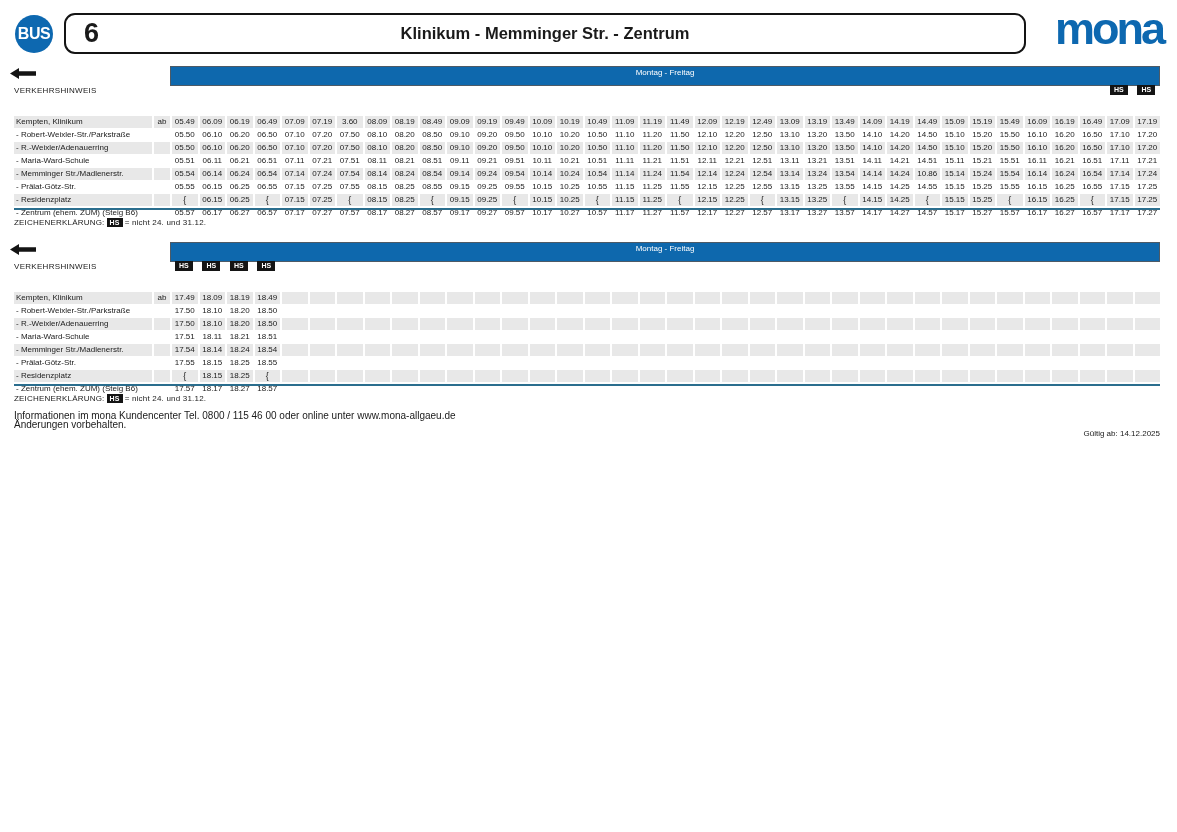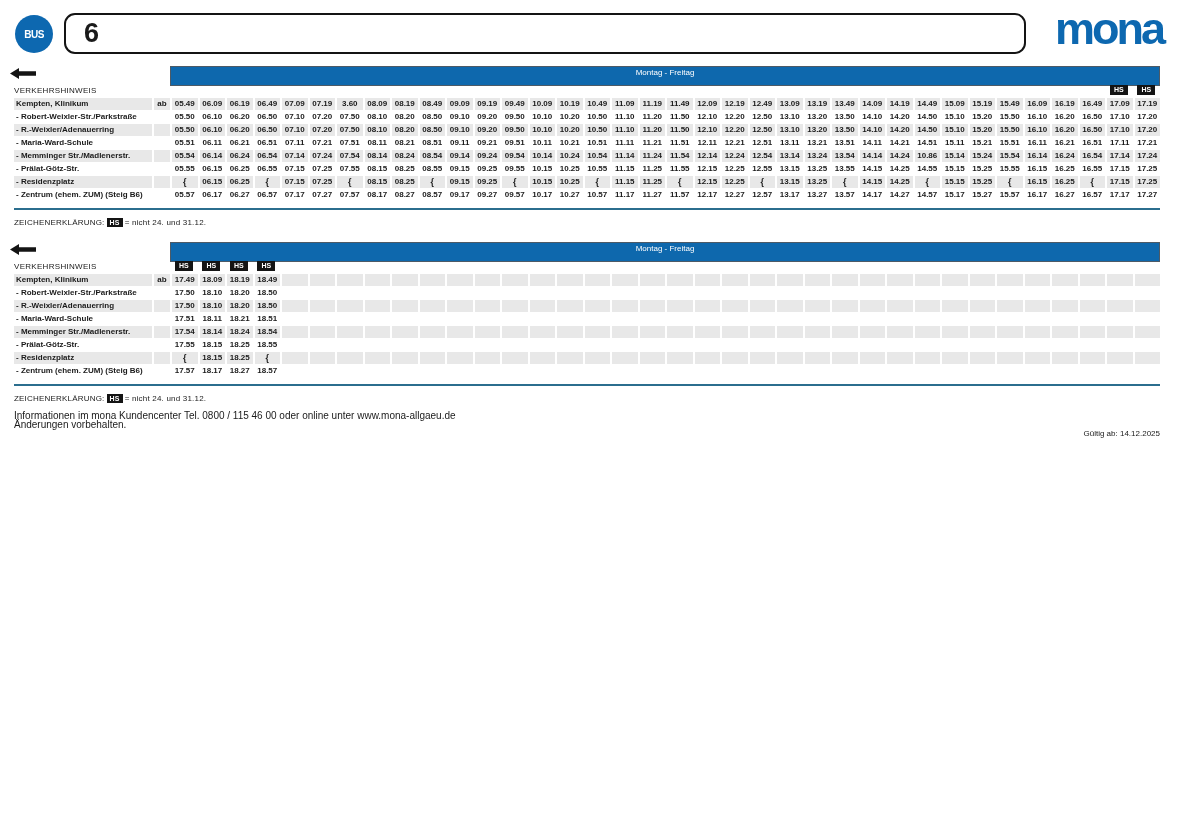--- a/index.html
+++ b/index.html
@@ -4,21 +4,21 @@
 <style>
   html,body{margin:0;padding:0;}
   body{
     width:1177px;height:832px;background:#ffffff;color:#1a1a1a;
     font-family:"Liberation Sans",sans-serif;position:relative;overflow:hidden;
   }
   
   .bus-badge{
     position:absolute;left:15px;top:15px;width:38px;height:38px;border-radius:50%;
     background:#0d68b0;color:#fff;display:flex;align-items:center;justify-content:center;
-    font-weight:bold;font-size:10px;letter-spacing:-.5px;
+    font-weight:bold;font-size:16px;letter-spacing:-.5px;
   }
   .title-box{
     position:absolute;left:64px;top:13px;width:958px;height:37px;
     border:2px solid #141414;border-radius:11px;background:#fff;
   }
   .line-number{position:absolute;left:18px;top:3px;font-size:27px;font-weight:bold;}
   .route-title{position:absolute;left:0;right:0;top:9px;text-align:center;font-size:16.5px;font-weight:bold;}
   .mona-logo{
     position:absolute;right:14px;top:6px;font-size:45px;font-weight:bold;color:#0d68b0;
     letter-spacing:-3px;line-height:1;
@@ -33,21 +33,21 @@
     text-align:center;line-height:12px;
   }
   .back-arrow{position:absolute;left:10px;top:2px;width:26px;height:11px;}
   .hinweis{position:absolute;left:14px;top:20px;font-size:8px;letter-spacing:.3px;}
   .hs-chips{position:absolute;left:0;top:19px;width:1177px;height:11px;}
   .hs-chip{
     position:absolute;top:0;width:18px;height:10px;background:#141414;color:#fff;
     font-size:7px;font-weight:bold;text-align:center;line-height:10px;
   }
   
-  .tt{position:absolute;left:14px;top:32px;width:1146px;font-weight:bold;}
+  .tt{position:absolute;left:14px;top:50px;width:1146px;}
   .row{
     display:grid;grid-template-columns:138px 18px repeat(36,1fr);
     height:12px;margin-bottom:1px;font-size:8px;line-height:12px;
   }
   .row.shade > div{background:#e8e8e8;}
   .stop-cell{padding-left:2px;white-space:nowrap;overflow:hidden;}
   .ab-cell,.t-cell{border-left:2px solid #fff;text-align:center;white-space:nowrap;}
   .brace{font-size:9px;}
   .table-end{position:absolute;left:14px;top:142px;width:1146px;height:2px;background:#2b6e8e;}
   .legend{position:absolute;left:14px;top:152px;font-size:8px;letter-spacing:.2px;}
@@ -61,20 +61,21 @@
 </style>
 </head>
 <body>
 
 <div class="bus-badge">
   <span>BUS</span>
 </div>
 
 <div class="title-box">
   <span class="line-number">6</span>
+  <div class="route-title">Klinikum - Memminger Str. - Zentrum</div>
 </div>
 
 <div class="mona-logo">mona</div>
 
 <div class="section" id="section1">
   <svg class="back-arrow" viewBox="0 0 26 11">
     <path d="M0 5.5 L9 0 L9 3.2 L26 3.2 L26 7.8 L9 7.8 L9 11 Z" fill="#141414"></path>
   </svg>
   <div class="day-bar">Montag - Freitag</div>
   <div class="hinweis">VERKEHRSHINWEIS</div>

